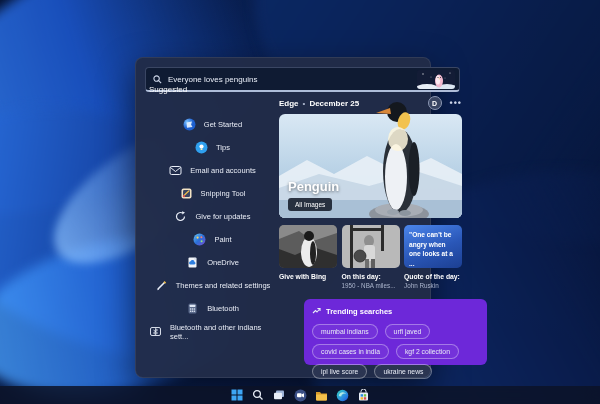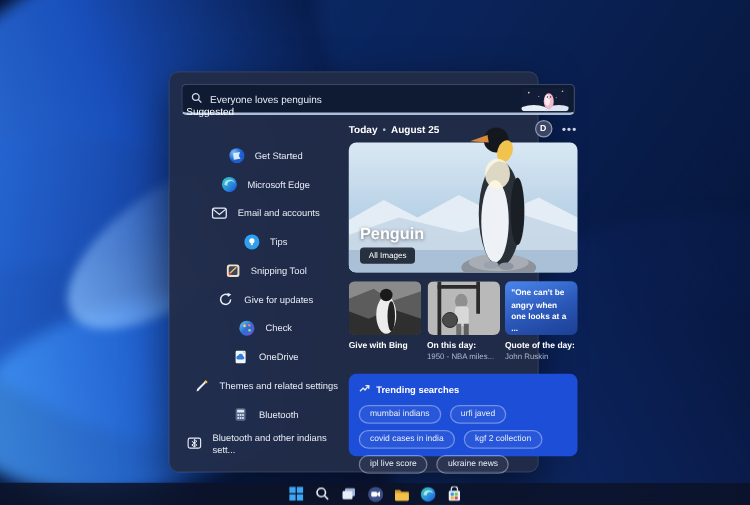--- a/index.html
+++ b/index.html
@@ -69,22 +69,22 @@
 
   .midrow{display:flex;gap:4.5px;margin-top:7px;}
   .midcard{width:58px;cursor:pointer;}
   .midcard .img{width:58px;height:43px;border-radius:5px;overflow:hidden;position:relative;}
   .cap-t{font-size:6.8px;font-weight:bold;color:#fff;margin-top:5px;line-height:1.25;}
   .cap-s{font-size:6.3px;color:#aab4cc;margin-top:1px;line-height:1.2;}
   .quote-card{background:linear-gradient(160deg,#4b86ec 0%,#2a57b8 55%,#1c3f92 100%);
     padding:5px 5px;box-sizing:border-box;}
   .quote-text{font-size:6.6px;font-weight:bold;color:#fff;line-height:1.45;}
 
-  .trending{margin-top:9px;width:183px;height:66px;background:#1d4ed8;border-radius:6px;
-    box-sizing:border-box;padding:7px 8px;}
+  .trending{margin-top:9px;width:183px;height:66px;background:#6d28d9;border-radius:6px;
+    box-sizing:border-box;padding:7px 8px;margin-left:25px;}
   .trend-head{display:flex;align-items:center;gap:5px;font-size:7.5px;font-weight:bold;color:#fff;}
   .chips{display:flex;flex-wrap:wrap;gap:5px 7px;margin-top:7px;}
   .chip{border:1px solid rgba(255,255,255,.35);background:rgba(255,255,255,.05);color:#e8ecf5;
     font-size:6.8px;padding:3px 8px;border-radius:8px;cursor:pointer;white-space:nowrap;}
 </style>
 </head>
 <body>
 
 <div class="wallpaper">
   <div class="petal p4"></div>
@@ -136,56 +136,40 @@
                 <stop offset="100%" stop-color="#1d5fd0"></stop>
               </radialGradient>
             </defs>
             <circle cx="6.5" cy="6.5" r="6" fill="url(#gs)"></circle>
             <path d="M3.5 4.5 L9 3.5 L8 6.5 L9.5 9 L4 9.8 Z" fill="#e9f3ff" opacity=".9"></path>
           </svg>
       </span>
       <span>Get Started</span>
     </div>
 
-    <div class="side-item">
-      <span class="ic">
-        <svg width="13" height="13" viewBox="0 0 13 13">
-            <defs>
-              <linearGradient id="eg" x1="0" y1="0" x2="1" y2="1">
-                <stop offset="0%" stop-color="#35d0c0"></stop>
-                <stop offset="55%" stop-color="#2b8de0"></stop>
-                <stop offset="100%" stop-color="#1b4fd8"></stop>
-              </linearGradient>
-            </defs>
-            <circle cx="6.5" cy="6.5" r="6" fill="url(#eg)"></circle>
-            <path d="M2.5 7 A4.2 4.2 0 0 1 10.8 6 A3 3 0 0 0 5 7.5 Z" fill="#b5f3e4" opacity=".85"></path>
-          </svg>
-      </span>
-      <span>Microsoft Edge</span>
-    </div>
-
-    <div class="side-item">
-      <span class="ic">
-        <svg width="13" height="13" viewBox="0 0 13 13">
-            <rect x="1" y="2.5" width="11" height="8" rx="1.5" fill="none" stroke="#e9eef8" stroke-width="1"></rect>
-            <path d="M1.5 3.5 L6.5 7.5 L11.5 3.5" fill="none" stroke="#e9eef8" stroke-width="1"></path>
-          </svg>
-      </span>
-      <span>Email and accounts</span>
-    </div>
 
     <div class="side-item">
       <span class="ic">
         <svg width="13" height="13" viewBox="0 0 13 13">
             <circle cx="6.5" cy="6.5" r="6" fill="#2fa0ef"></circle>
             <circle cx="6.5" cy="5.6" r="2.1" fill="#fff"></circle>
             <rect x="5.6" y="7.4" width="1.8" height="1.7" rx="0.5" fill="#ffe9a8"></rect>
           </svg>
       </span>
       <span>Tips</span>
+    </div>
+
+    <div class="side-item">
+      <span class="ic">
+        <svg width="13" height="13" viewBox="0 0 13 13">
+            <rect x="1" y="2.5" width="11" height="8" rx="1.5" fill="none" stroke="#e9eef8" stroke-width="1"></rect>
+            <path d="M1.5 3.5 L6.5 7.5 L11.5 3.5" fill="none" stroke="#e9eef8" stroke-width="1"></path>
+          </svg>
+      </span>
+      <span>Email and accounts</span>
     </div>
 
     <div class="side-item">
       <span class="ic">
         <svg width="13" height="13" viewBox="0 0 13 13">
             <rect x="1.5" y="1.5" width="10" height="10" rx="2" fill="#f2e2c4"></rect>
             <rect x="3" y="3" width="7" height="7" rx="1.2" fill="#3a4663"></rect>
             <line x1="3.5" y1="9" x2="9" y2="3.8" stroke="#f3c04b" stroke-width="1.2"></line>
             <circle cx="4" cy="9.2" r="1.1" fill="#d94f4f"></circle>
           </svg>
@@ -212,21 +196,21 @@
                 <stop offset="50%" stop-color="#2b6fd8"></stop>
                 <stop offset="100%" stop-color="#7a4fd0"></stop>
               </linearGradient>
             </defs>
             <circle cx="6.5" cy="6.5" r="6" fill="url(#pg)"></circle>
             <circle cx="4.6" cy="4.6" r="1.1" fill="#ffd25e"></circle>
             <circle cx="8.4" cy="4.2" r="1" fill="#ff7a6b"></circle>
             <circle cx="8.6" cy="8.2" r="1" fill="#8fe87a"></circle>
           </svg>
       </span>
-      <span>Check</span>
+      <span>Paint</span>
     </div>
 
     <div class="side-item">
       <span class="ic">
         <svg width="13" height="13" viewBox="0 0 13 13">
             <rect x="2.5" y="1.5" width="8" height="10" rx="1" fill="#f2f5fa"></rect>
             <polygon points="8.5,1.5 10.5,3.5 8.5,3.5" fill="#c3cde0"></polygon>
             <path d="M4.2 8.6 a1.7 1.7 0 0 1 0.4-3.3 a2.1 2.1 0 0 1 4 0.6 a1.4 1.4 0 0 1-0.3 2.7 Z" fill="#2e7fe0"></path>
           </svg>
       </span>
@@ -267,23 +251,23 @@
             <path d="M6.5 3.5 V9.5 L8.5 8 L4.5 5 M6.5 9.5 L4.5 8 M6.5 3.5 L8.5 5 L4.5 8" fill="none" stroke="#e9eef8" stroke-width="0.8"></path>
           </svg>
       </span>
       <span>Bluetooth and other indians sett...</span>
     </div>
   </div>
 
   <div class="rightcol">
 
     <div class="today-row">
-      <span class="tt">Today</span>
+      <span class="tt">Edge</span>
       <span class="dot">•</span>
-      <span class="tt">August 25</span>
+      <span class="tt">December 25</span>
       <span class="spacer"></span>
       <span class="avatar">D</span>
       <span class="more-btn">•••</span>
     </div>
 
     <div class="hero">
       <div class="hero-img">
         <svg width="183" height="104" viewBox="0 0 183 104">
           <polygon points="0,62 28,46 55,60 88,42 120,58 152,44 183,60 183,104 0,104" fill="#e6eef6" opacity=".95"></polygon>
           <polygon points="0,74 40,60 90,72 140,58 183,72 183,104 0,104" fill="#c5d6e6" opacity=".9"></polygon>

